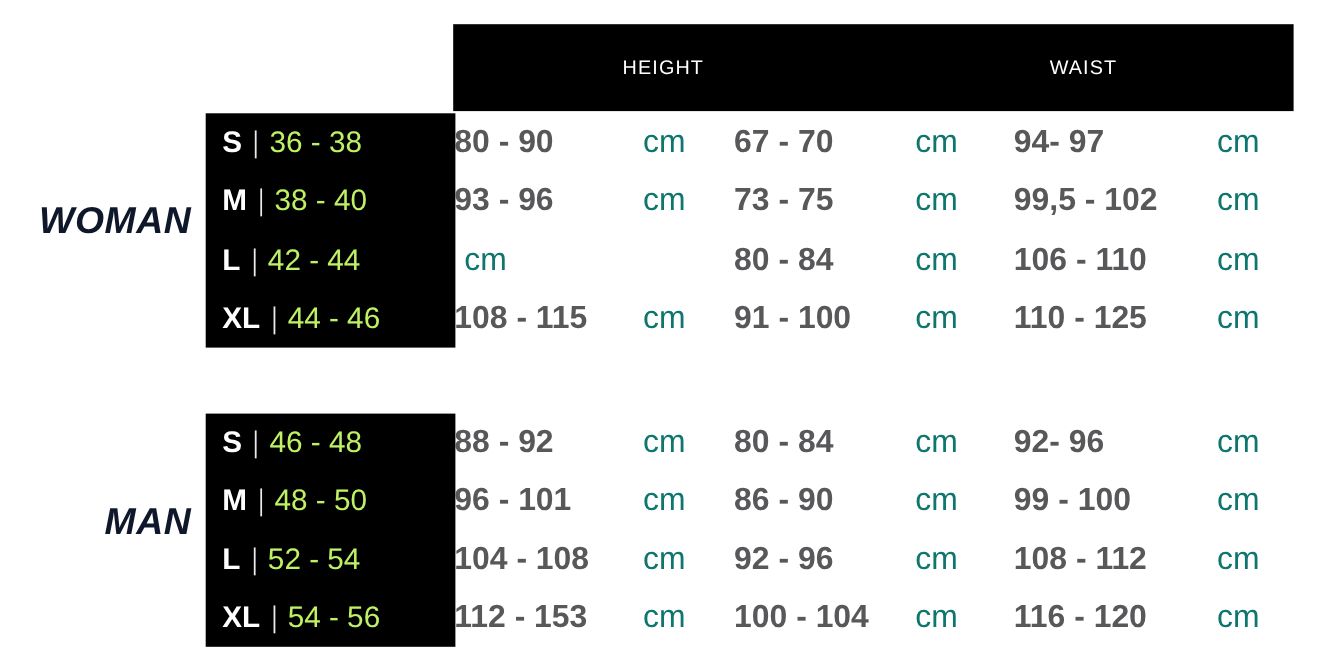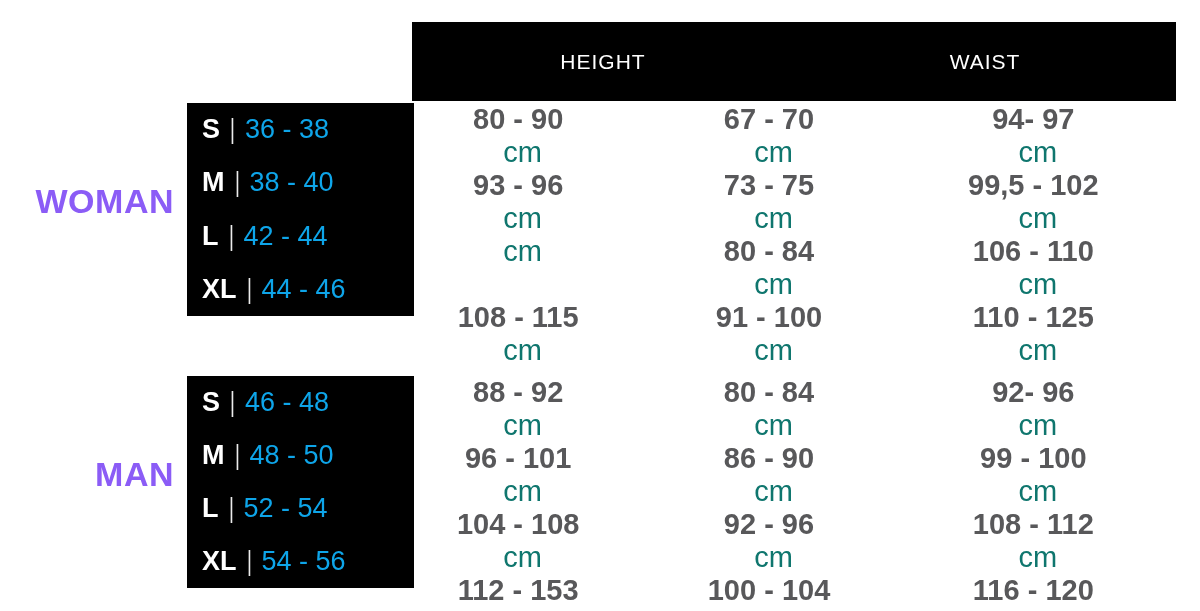--- a/index.html
+++ b/index.html
@@ -21,34 +21,35 @@
     width: 764px; height: 79px;
     background: #000000;
     display: flex;
   }
   .header-cell {
     flex: 1;
     display: flex;
     align-items: center;
     justify-content: center;
     color: #ffffff;
-    font-size: 21px;
+    font-size: 18px;
     font-weight: 400;
     letter-spacing: 1px;
   }
 
   
   .gender-label {
     position: absolute;
     left: 0;
     width: 174px;
     text-align: right;
     font-size: 34px;
     font-weight: 700;
-    color: #8b5cf6;
+    font-style: italic;
+    color: #0f172a;
     line-height: 34px;
     letter-spacing: 0.5px;
   }
   .gender-woman { top: 184px; }
   .gender-man   { top: 457px; text-align: right; }
 
   
   .size-box {
     position: absolute;
     left: 187px;
@@ -64,21 +65,21 @@
     flex: 1;
     display: flex;
     align-items: center;
     padding-left: 15px;
     color: #ffffff;
     font-size: 27px;
     white-space: nowrap;
   }
   .size-row .size  { font-weight: 700; }
   .size-row .sep   { margin: 0 9px; font-weight: 400; opacity: 0.92; transform: scaleX(0.7); }
-  .size-row .range { font-weight: 400; color: #0ea5e9; }
+  .size-row .range { font-weight: 400; color: #bef264; }
 
   
   .values-grid {
     position: absolute;
     left: 413px;
     width: 763px;
     display: grid;
     grid-template-columns: repeat(3, 1fr);
     grid-template-rows: repeat(4, 1fr);
   }
@@ -86,21 +87,20 @@
   .values-grid.man   { top: 376px; height: 212px; }
 
   .val-cell {
     display: flex;
     align-items: center;
     justify-content: space-between;
     font-size: 29px;
     font-weight: 700;
     color: #58585a;
     white-space: nowrap;
-    flex-direction: column;
   }
   .val-cell.c0 { padding-right: 44px; }
   .val-cell.c1 { padding-right: 51px; }
   .val-cell.c2 { padding-right: 31px; }
   .val-cell .unit {
     font-weight: 400;
     color: #0f766e;
     margin-left: 9px;
   }
 </style>

